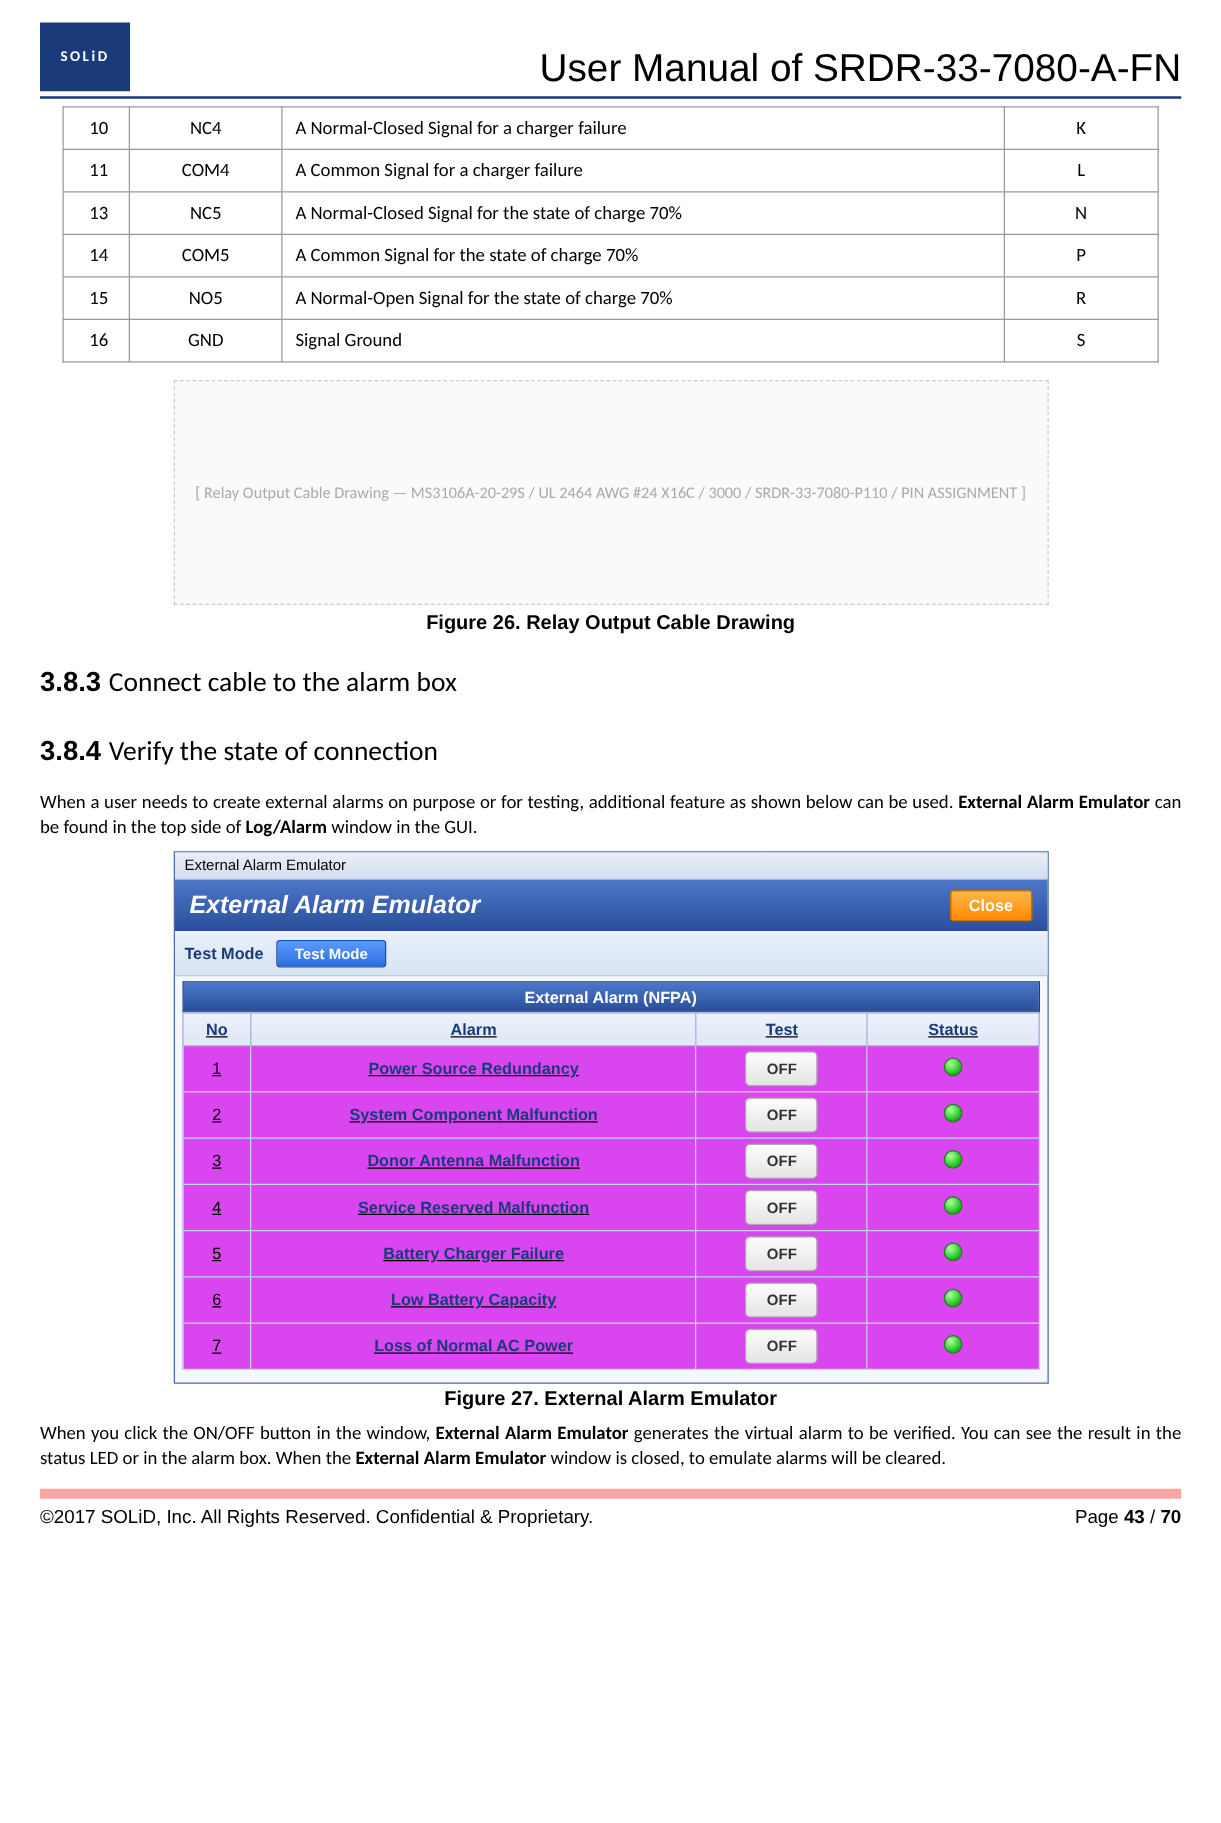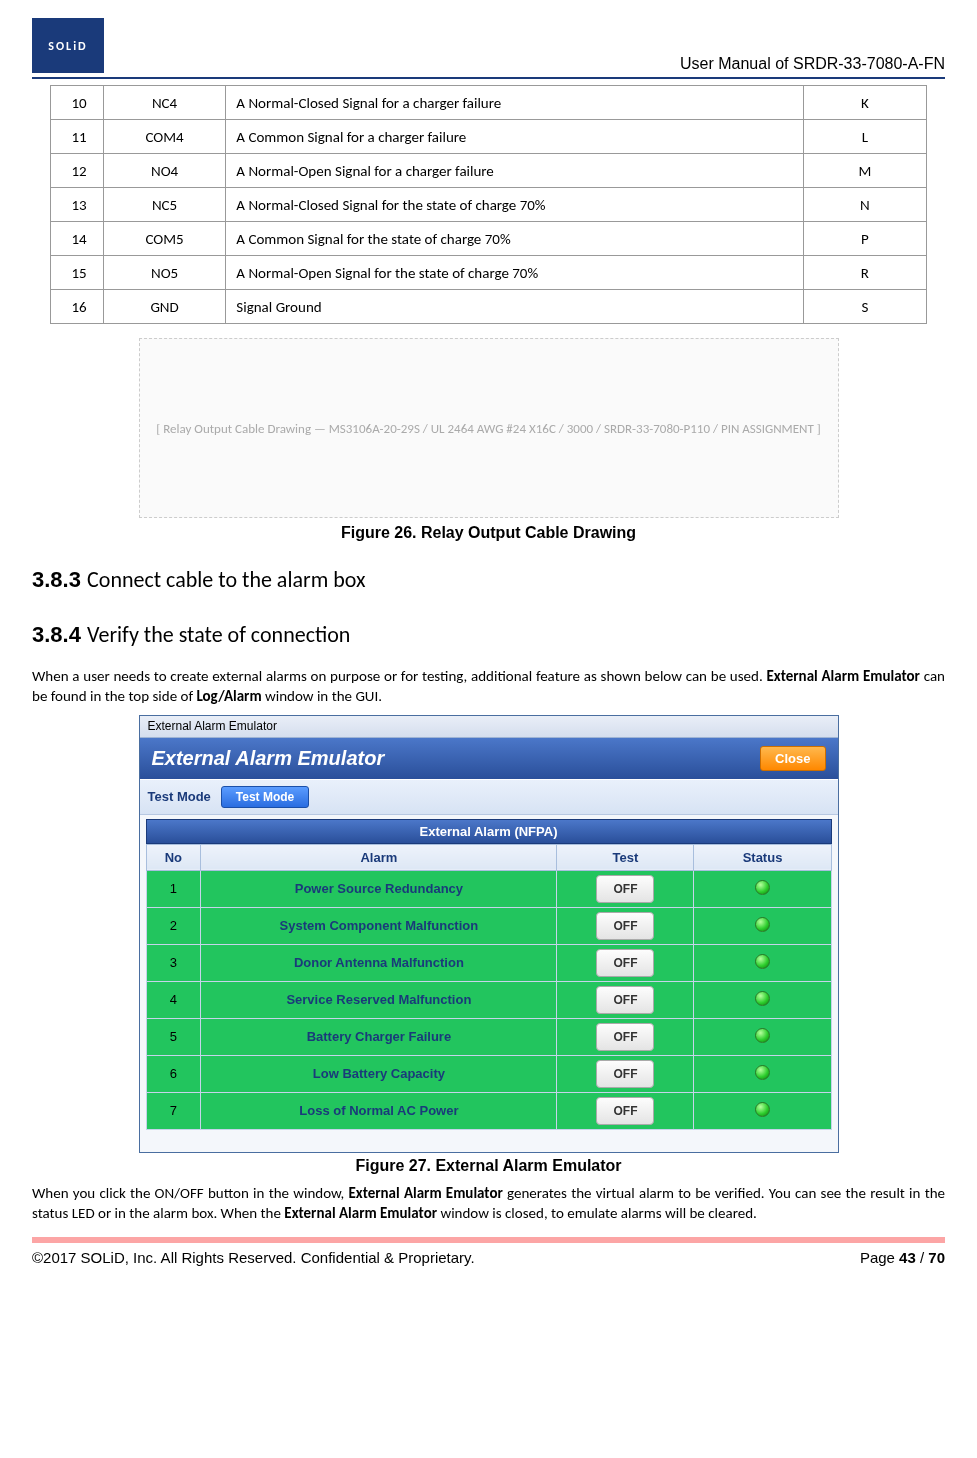--- a/index.html
+++ b/index.html
@@ -1,21 +1,21 @@
 <!DOCTYPE html>
 <html><head>
 <meta charset="utf-8">
 <style>
   * { box-sizing: border-box; margin: 0; padding: 0; }
   body { font-family: Calibri, Arial, sans-serif; background: #fff; width: 977px; margin: 0 auto; padding: 0; color: #000; }
   .page { padding: 18px 32px 12px 32px; }
   .header { display: flex; align-items: flex-end; justify-content: space-between; border-bottom: 2px solid #1a3a7a; padding-bottom: 4px; margin-bottom: 6px; }
   .logo { width: 72px; height: 55px; background: #1a3a7a; color: #fff; font-weight: bold; font-size: 16px; display: flex; align-items: center; justify-content: center; letter-spacing: 2px; }
   .logo span:last-child { font-size: 12px; vertical-align: super; }
-  .doc-title { font-family: Arial, sans-serif; font-size: 16px; color: #000; }
+  .doc-title { font-family: Arial, sans-serif; font-size: 31px; color: #000; }
   table.pin-table { width: 96%; margin: 0 auto; border-collapse: collapse; font-size: 15px; }
   table.pin-table td { border: 1px solid #999; padding: 6px 10px; height: 34px; }
   table.pin-table td:nth-child(1) { width: 6%; text-align: center; padding-left: 14px; }
   table.pin-table td:nth-child(2) { width: 14%; text-align: center; }
   table.pin-table td:nth-child(3) { width: 66%; text-align: left; }
   table.pin-table td:nth-child(4) { width: 14%; text-align: center; }
   .figure-img { width: 700px; height: 180px; margin: 14px auto 6px auto; border: 1px dashed #ccc; background: #fafafa; display: flex; align-items: center; justify-content: center; color: #aaa; font-size: 13px; }
   .figure-caption { text-align: center; font-family: Arial, sans-serif; font-size: 16px; font-weight: bold; margin: 6px 0 24px 0; }
   .section-h { font-family: Arial, sans-serif; font-size: 22px; margin: 18px 0 18px 0; }
   .section-h .num { font-weight: bold; font-family: Arial, sans-serif; }
@@ -25,28 +25,28 @@
 
   
   .emu-wrap { width: 700px; margin: 6px auto 4px auto; border: 1px solid #4a6ea0; font-family: Tahoma, Arial, sans-serif; font-size: 13px; background: #f4f7fb; }
   .emu-titlebar { background: linear-gradient(#e9eef7,#d5deee); height: 22px; display:flex; align-items:center; padding: 0 8px; font-size: 12px; border-bottom:1px solid #9fb4d4; }
   .emu-header { background: linear-gradient(#4b77c9,#2a4f9a); color:#fff; font-weight:bold; font-size:20px; font-style:italic; padding:8px 12px; display:flex; justify-content:space-between; align-items:center; }
   .emu-close { background: linear-gradient(#ffb84d,#ff8800); color:#fff; font-style:normal; font-size:13px; font-weight:bold; padding:4px 14px; border-radius:3px; border:1px solid #cc6e00; }
   .emu-modebar { background: linear-gradient(#e9f0fb,#d7e3f4); padding:6px 8px; display:flex; align-items:center; gap:10px; border-top:1px solid #fff; border-bottom:1px solid #b7c8e2; }
   .emu-mode-label { color:#1a3a7a; font-weight:bold; font-size:13px; }
   .emu-mode-btn { background: linear-gradient(#5a9cff,#2a6de0); color:#fff; font-weight:bold; padding:3px 14px; border-radius:3px; border:1px solid #1a4fa8; font-size:12px; }
   .emu-section-title { background: linear-gradient(#4b77c9,#2a4f9a); color:#fff; text-align:center; font-weight:bold; font-size:13px; padding:4px 0; border:1px solid #1a3a7a; margin:4px 6px 0 6px; }
-  table.emu-table { width: calc(100% - 12px); margin: 0 6px 22px 6px; border-collapse: collapse; background:#22c55e; }
+  table.emu-table { width: calc(100% - 12px); margin: 0 6px 10px 6px; border-collapse: collapse; background:#d946ef;text-decoration:underline; }
   table.emu-table th { background: linear-gradient(#eef3fb,#dde7f5); color:#1a3a7a; font-weight:bold; font-size:13px; padding:5px 4px; border:1px solid #a8bedd; }
   table.emu-table td { border:1px solid #c5d4ea; padding:4px 6px; text-align:center; height:28px; }
   table.emu-table td.alarm { color:#1a3a7a; font-weight:bold; }
   .off-btn { display:inline-block; background: linear-gradient(#fdfdfd,#e4e4e4); border:1px solid #aaa; border-radius:4px; padding:6px 16px; font-weight:bold; font-size:12px; color:#333; }
   .led-green { display:inline-block; width:15px; height:15px; border-radius:50%; background: radial-gradient(circle at 35% 30%, #b6ff9e, #2fcf2f 55%, #0a7a0a); border:1px solid #2a7a2a; }
   
-  .footer { border-top: 6px solid #fca5a5; margin-top: 14px; padding-top: 6px; display:flex; justify-content:space-between; font-family: Arial, sans-serif; font-size: 15px; }
+  .footer { border-top: 8px solid #fca5a5; margin-top: 14px; padding-top: 6px; display:flex; justify-content:space-between; font-family: Arial, sans-serif; font-size: 15px; }
   .footer .pg b { font-weight:bold; }
 </style>
 </head>
 <body>
 
 <div class="page">
 
   <div class="header">
     <div class="logo">
         <span>SOLiD</span>
@@ -60,26 +60,20 @@
           <td>10</td>
           <td>NC4</td>
           <td>A Normal-Closed Signal for a charger failure</td>
           <td>K</td>
         </tr>
         <tr>
           <td>11</td>
           <td>COM4</td>
           <td>A Common Signal for a charger failure</td>
           <td>L</td>
-        </tr>
-        <tr>
-          <td>12</td>
-          <td>NO4</td>
-          <td>A Normal-Open Signal for a charger failure</td>
-          <td>M</td>
         </tr>
         <tr>
           <td>13</td>
           <td>NC5</td>
           <td>A Normal-Closed Signal for the state of charge 70%</td>
           <td>N</td>
         </tr>
         <tr>
           <td>14</td>
           <td>COM5</td>

